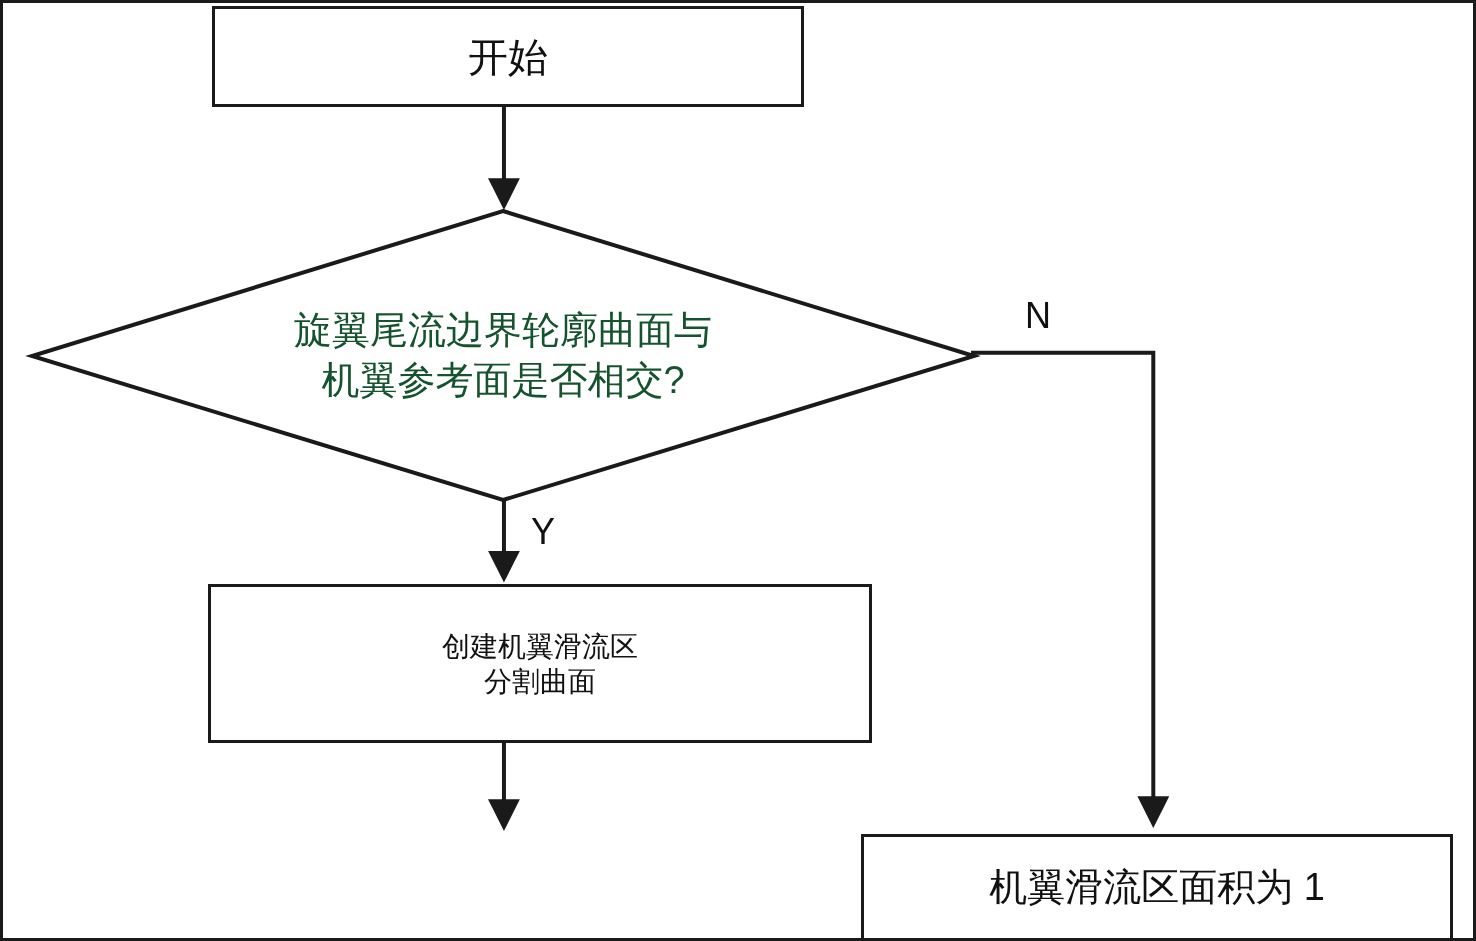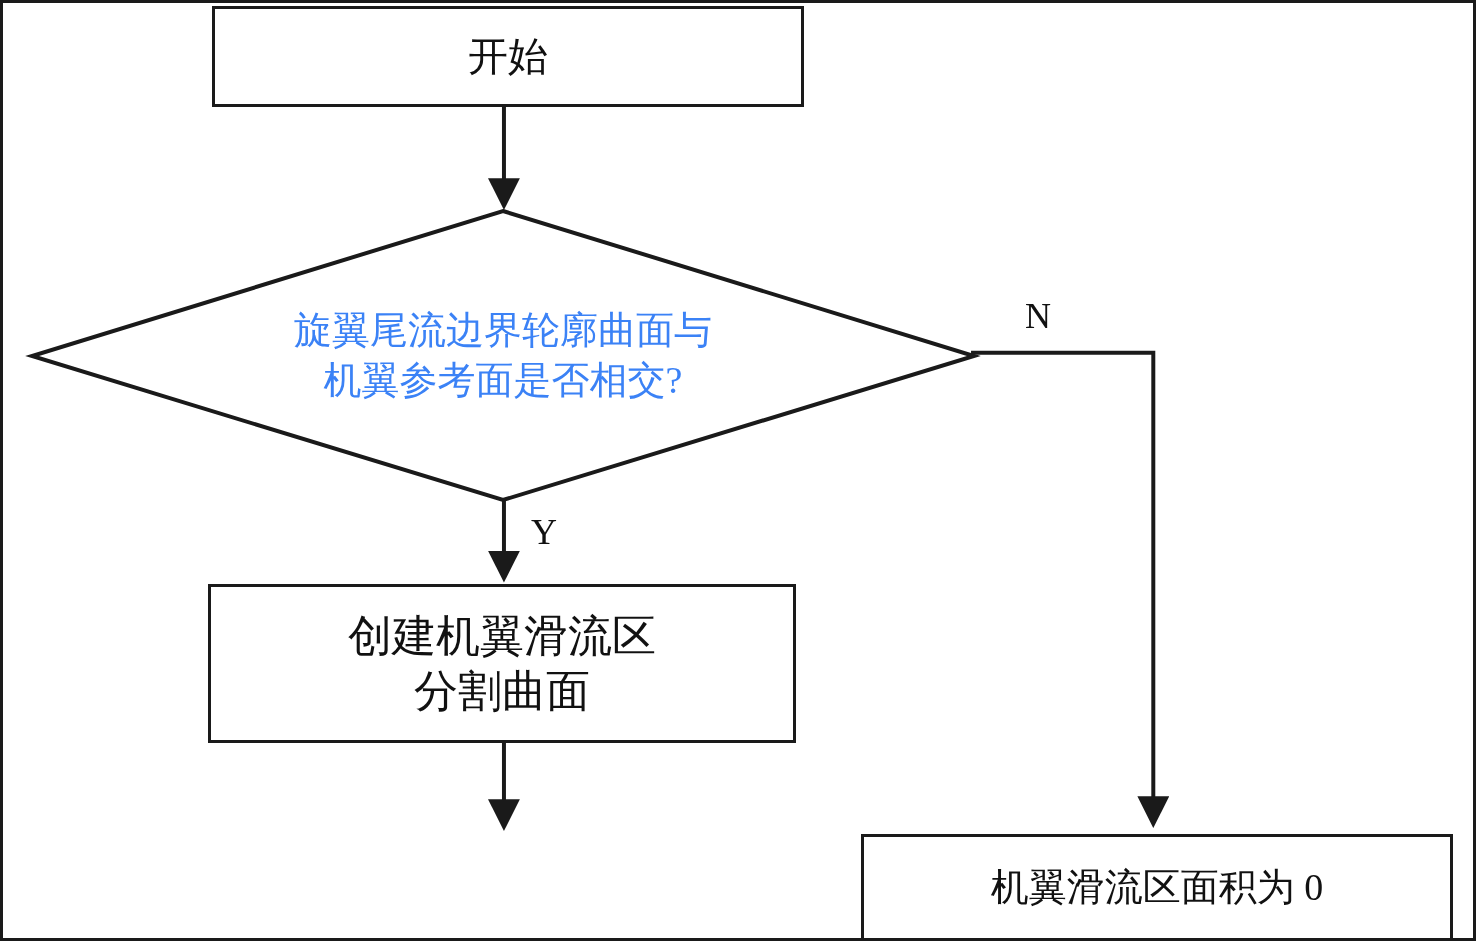--- a/index.html
+++ b/index.html
@@ -8,21 +8,21 @@
     background: #ffffff;
   }
   #canvas {
     position: relative;
     width: 1476px;
     height: 941px;
     background: #ffffff;
     border: 3px solid #1a1a1a;
     box-sizing: border-box;
     overflow: hidden;
-    font-family: Liberation Serif, serif;
+    font-family: Liberation Sans, sans-serif;
   }
   .node {
     position: absolute;
     box-sizing: border-box;
     display: flex;
     align-items: center;
     justify-content: center;
     text-align: center;
     color: #111111;
     line-height: 1.25;
@@ -47,21 +47,21 @@
   .diamond-label {
     position: absolute;
     left: 0;
     top: 0;
     width: 100%;
     height: 100%;
     display: flex;
     align-items: center;
     justify-content: center;
     text-align: center;
-    color: #3b82f6;
+    color: #14532d;
     line-height: 1.3;
     white-space: pre-line;
   }
   .edge-label {
     position: absolute;
     color: #111111;
   }
   #edges {
     position: absolute;
     left: 0;
@@ -107,23 +107,23 @@
   </div>
 
   <div class="edge-label" style="left:1022px; top:292px; font-size:36px;">
     <span>N</span>
   </div>
 
   <div class="edge-label" style="left:528px; top:508px; font-size:36px;">
     <span>Y</span>
   </div>
 
-  <div class="node box" style="left:205px; top:581px; width:588px; height:159px; font-size:44px;">
+  <div class="node box" style="left:205px; top:581px; width:664px; height:159px; font-size:28px;">
     <span class="node-text">创建机翼滑流区
 分割曲面</span>
   </div>
 
 
   <div class="node box" style="left:858px; top:831px; width:592px; height:107px; font-size:38px;">
-    <span class="node-text">机翼滑流区面积为 0</span>
+    <span class="node-text">机翼滑流区面积为 1</span>
   </div>
 
 </div>
 
 </body></html>

